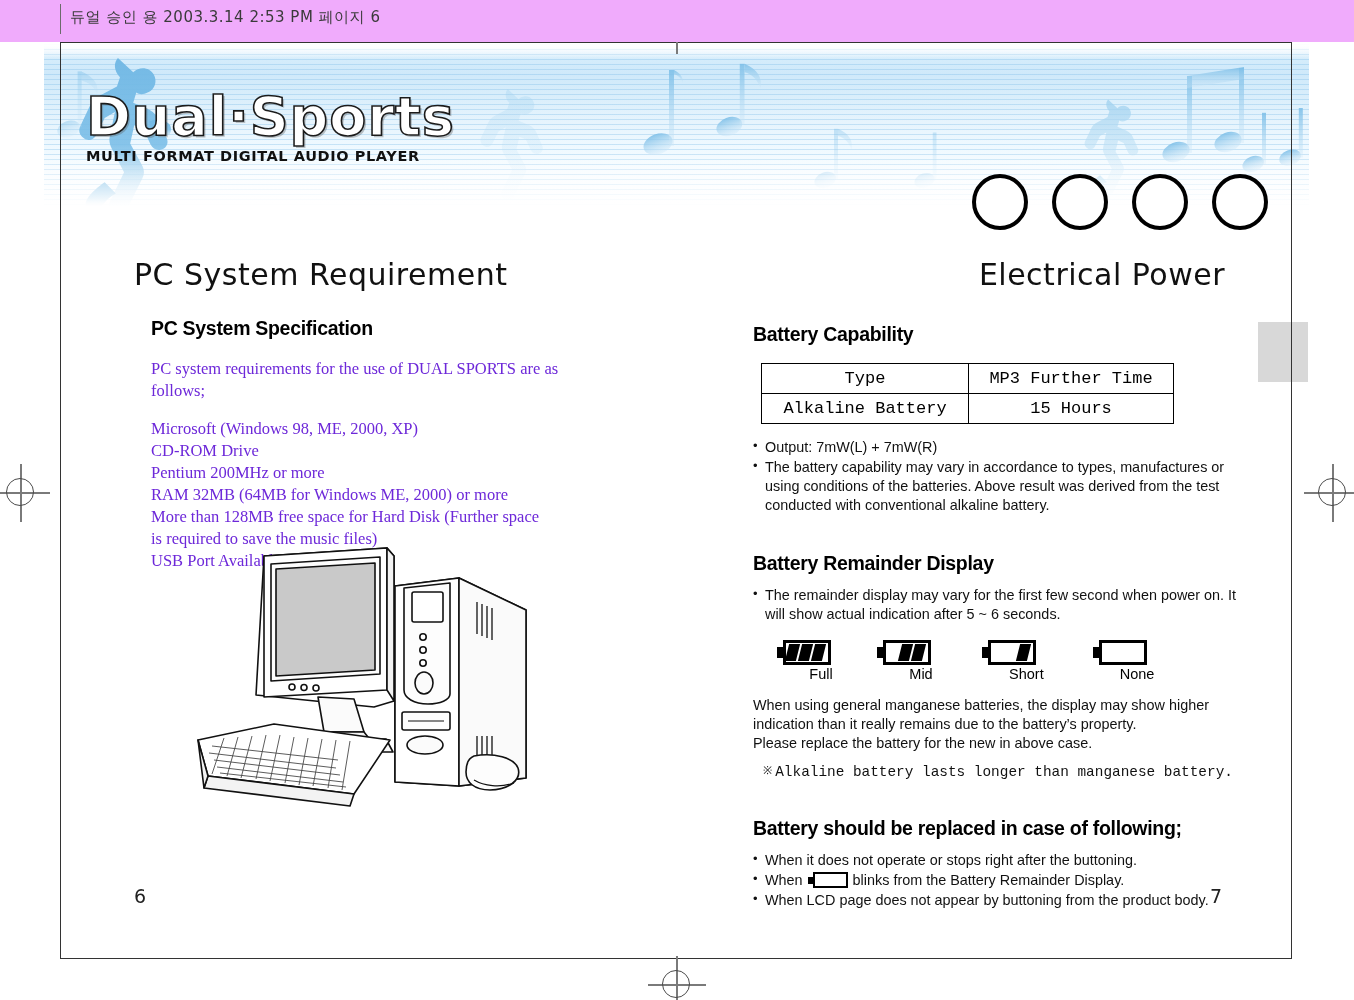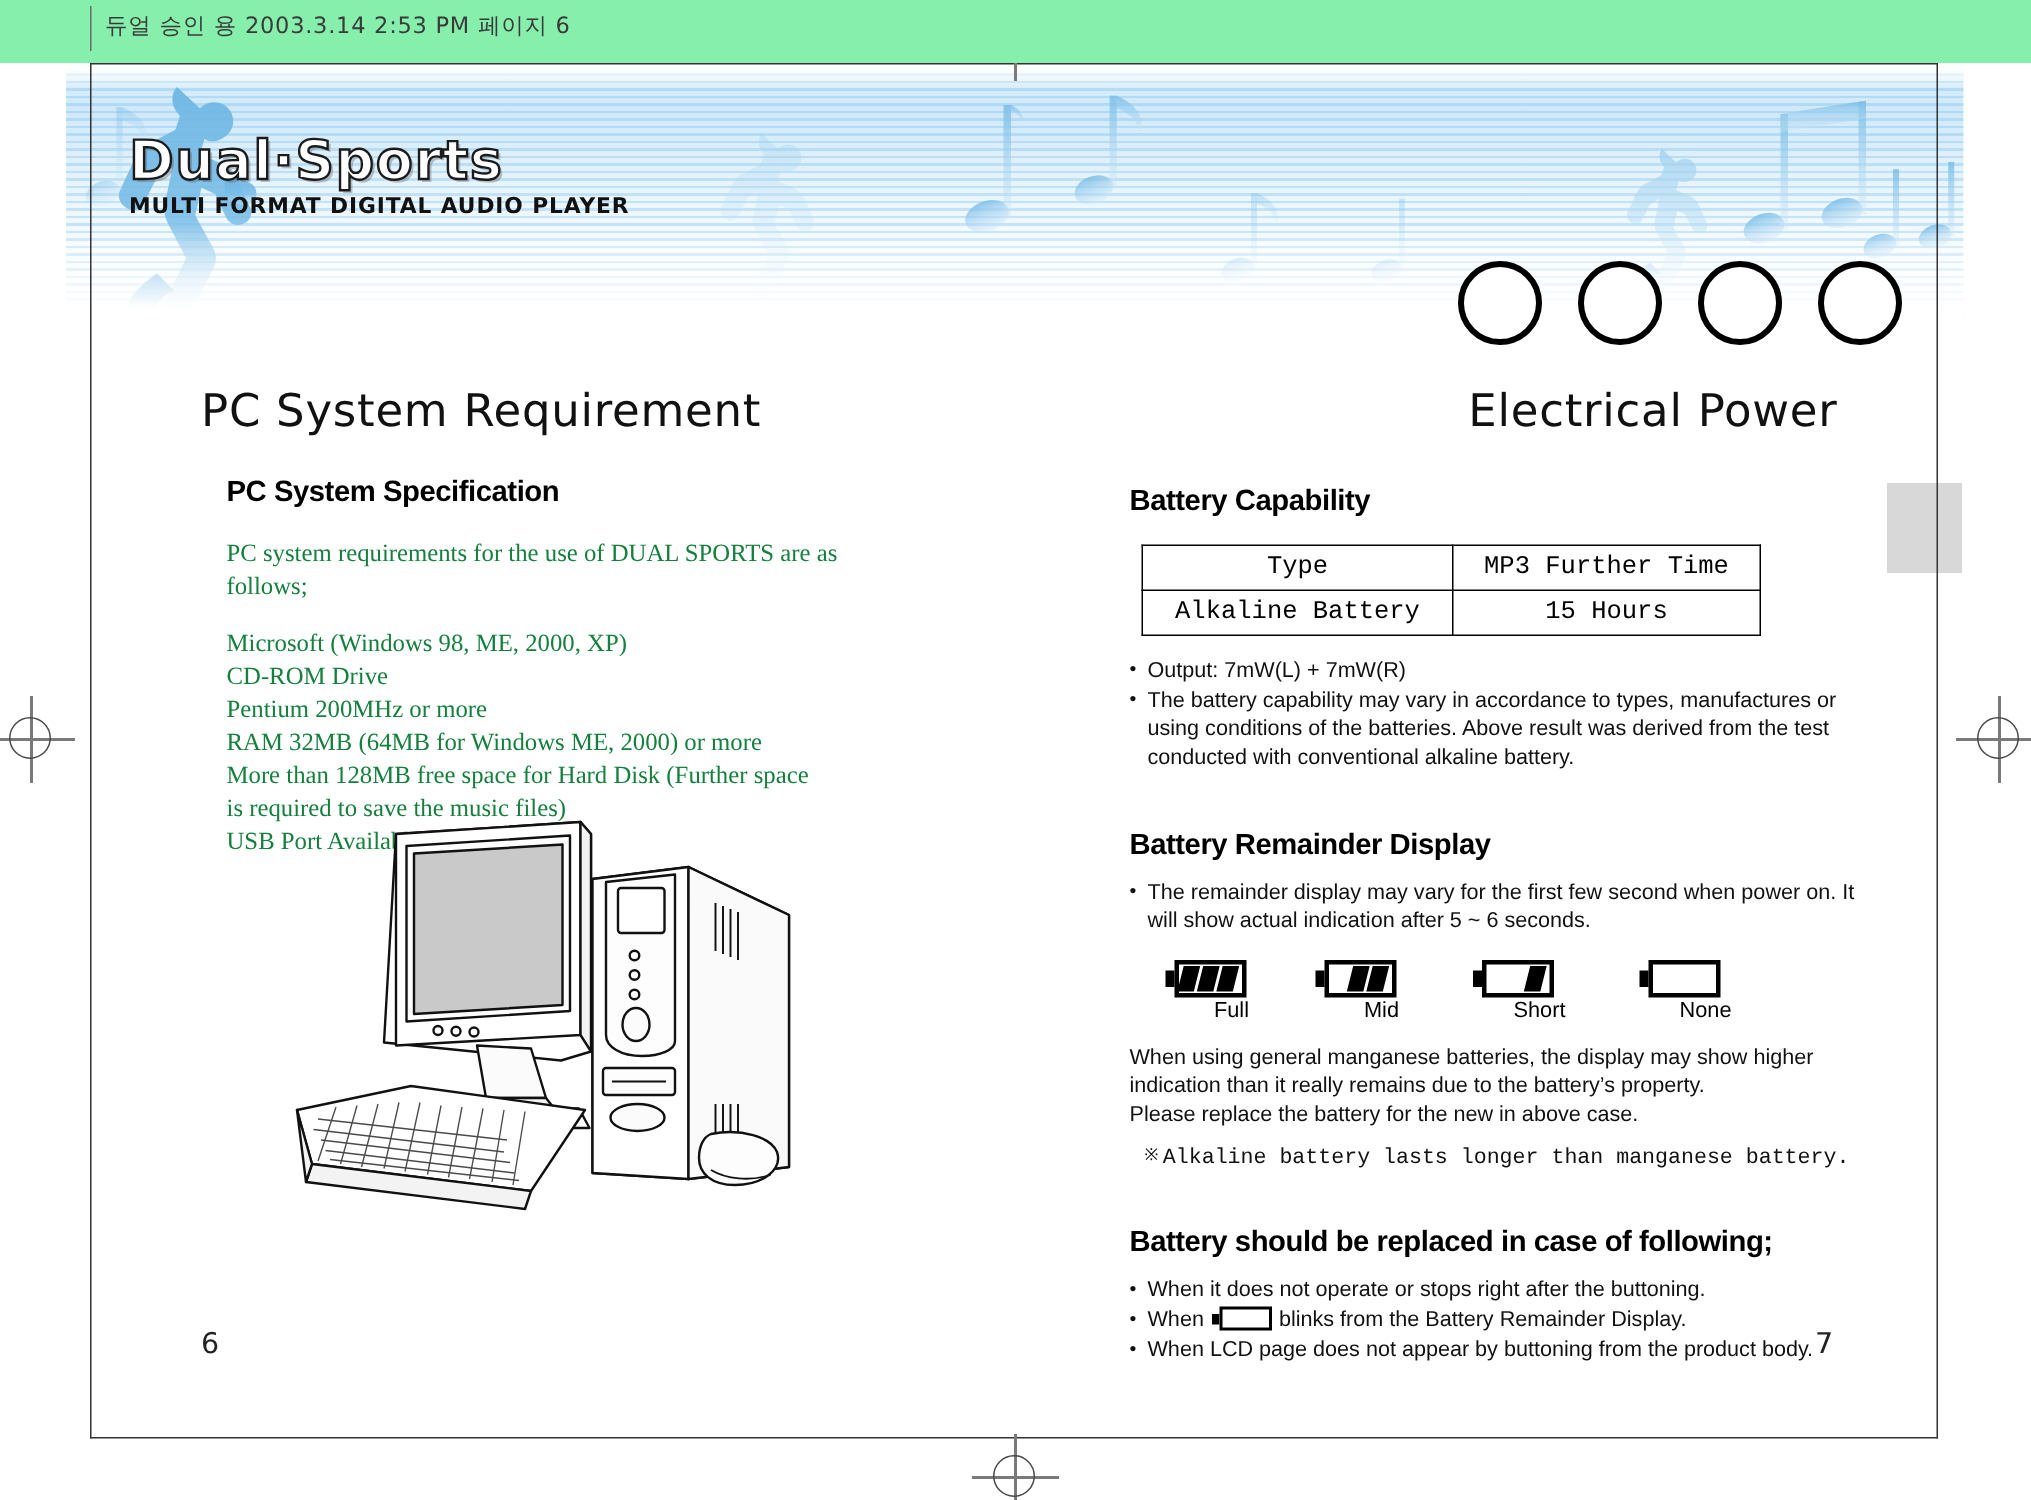--- a/index.html
+++ b/index.html
@@ -9,21 +9,21 @@
     font-family:"Liberation Sans", sans-serif;
     color:#000;
     overflow:hidden;
     position:relative;
   }
   .page{position:absolute;inset:0;}
 
   
   .proof-header{
     position:absolute;left:0;top:0;width:1354px;height:42px;
-    background:#86efac;z-index:30;
+    background:#f0abfc;z-index:30;
   }
   .proof-rule{
     position:absolute;left:60px;top:4px;width:1px;height:30px;background:#6b6b6b;
   }
   .proof-text{
     position:absolute;left:70px;top:8px;
     font-size:15px;letter-spacing:.5px;color:#3a3a3a;
     font-family:"DejaVu Sans", sans-serif;
     white-space:nowrap;
   }
@@ -66,21 +66,21 @@
   }
   .banner .fadetop{
     position:absolute;left:0;top:0;width:100%;height:14px;
     background:linear-gradient(to bottom, #ffffff, rgba(255,255,255,0));
   }
 
   
   .logo-wrap{position:absolute;left:86px;top:90px;z-index:6;}
   .logo-main{
     font-family:"DejaVu Sans", sans-serif;
-    font-size:36px;font-weight:700;letter-spacing:1px;
+    font-size:54px;font-weight:700;letter-spacing:1px;
     color:#ffffff;
     -webkit-text-stroke:1.6px #1b1b1b;
     text-shadow:2px 2px 0 rgba(90,90,90,.35);
     line-height:1;
   }
   .logo-sub{
     font-family:"DejaVu Sans", sans-serif;
     font-size:14.5px;font-weight:700;letter-spacing:.6px;
     color:#111;margin-top:4px;
   }
@@ -113,21 +113,21 @@
     font-weight:700;
     font-size:19.5px;
     letter-spacing:-.3px;
     color:#000;
   }
 
   .serif-body{
     font-family:"Liberation Serif", serif;
     font-size:16.5px;
     line-height:1.33;
-    color:#15803d;
+    color:#6d28d9;
   }
   .sans-body{
     font-family:"Liberation Sans", sans-serif;
     font-size:14.4px;
     line-height:1.33;
     color:#111;
   }
 
   ul.bullets{list-style:none;margin:0;padding:0;}
   ul.bullets li{position:relative;padding-left:12px;margin:0 0 1px 0;}

